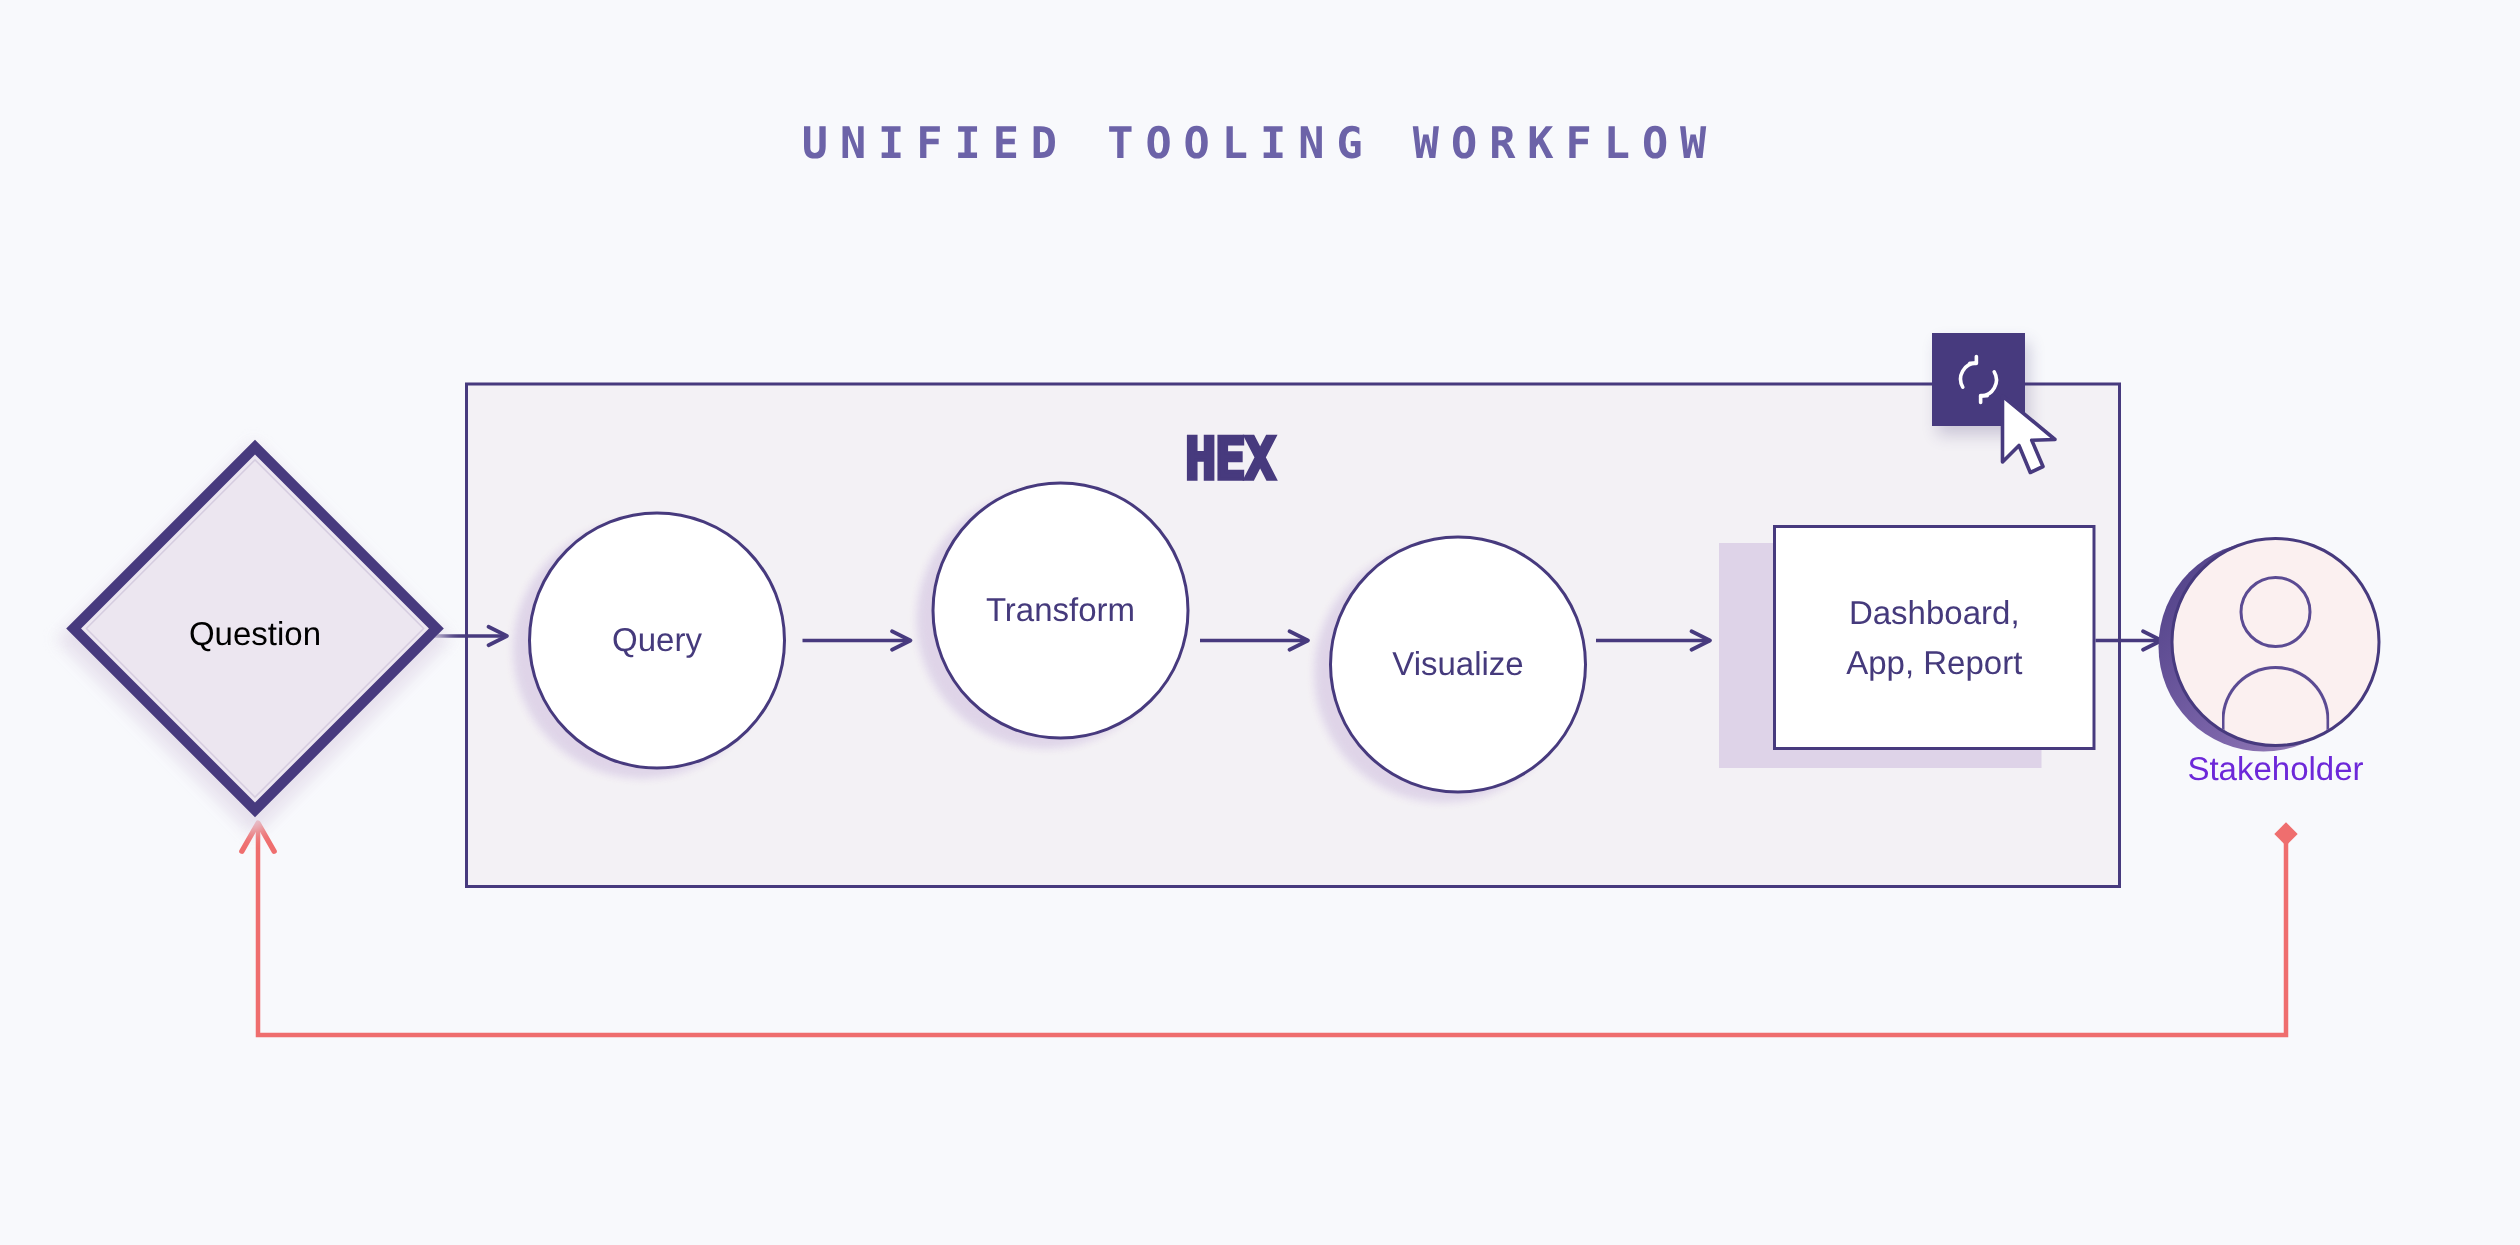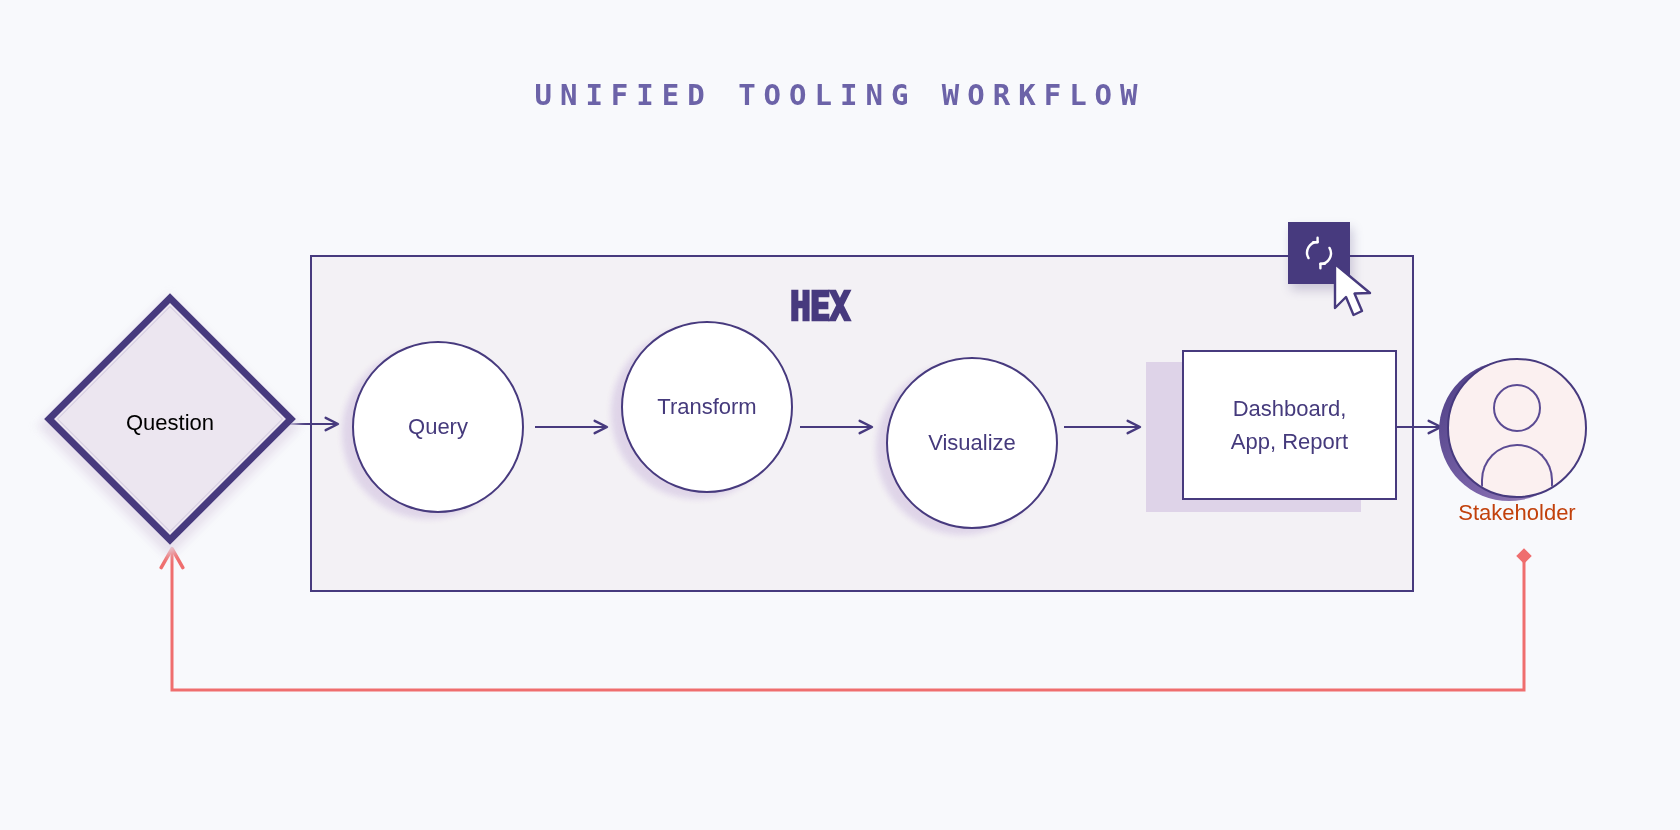--- a/index.html
+++ b/index.html
@@ -255,21 +255,21 @@
     border-bottom: none;
     box-sizing: border-box;
   }
   .avatar-label {
     position: absolute;
     left: 1377px;
     top: 500px;
     width: 280px;
     text-align: center;
     font-size: 22px;
-    color: #c2410c;
+    color: #6d28d9;
   }
 
   
   .refresh-btn {
     position: absolute;
     left: 1288px;
     top: 222px;
     width: 62px;
     height: 62px;
     background: #473a7e;

